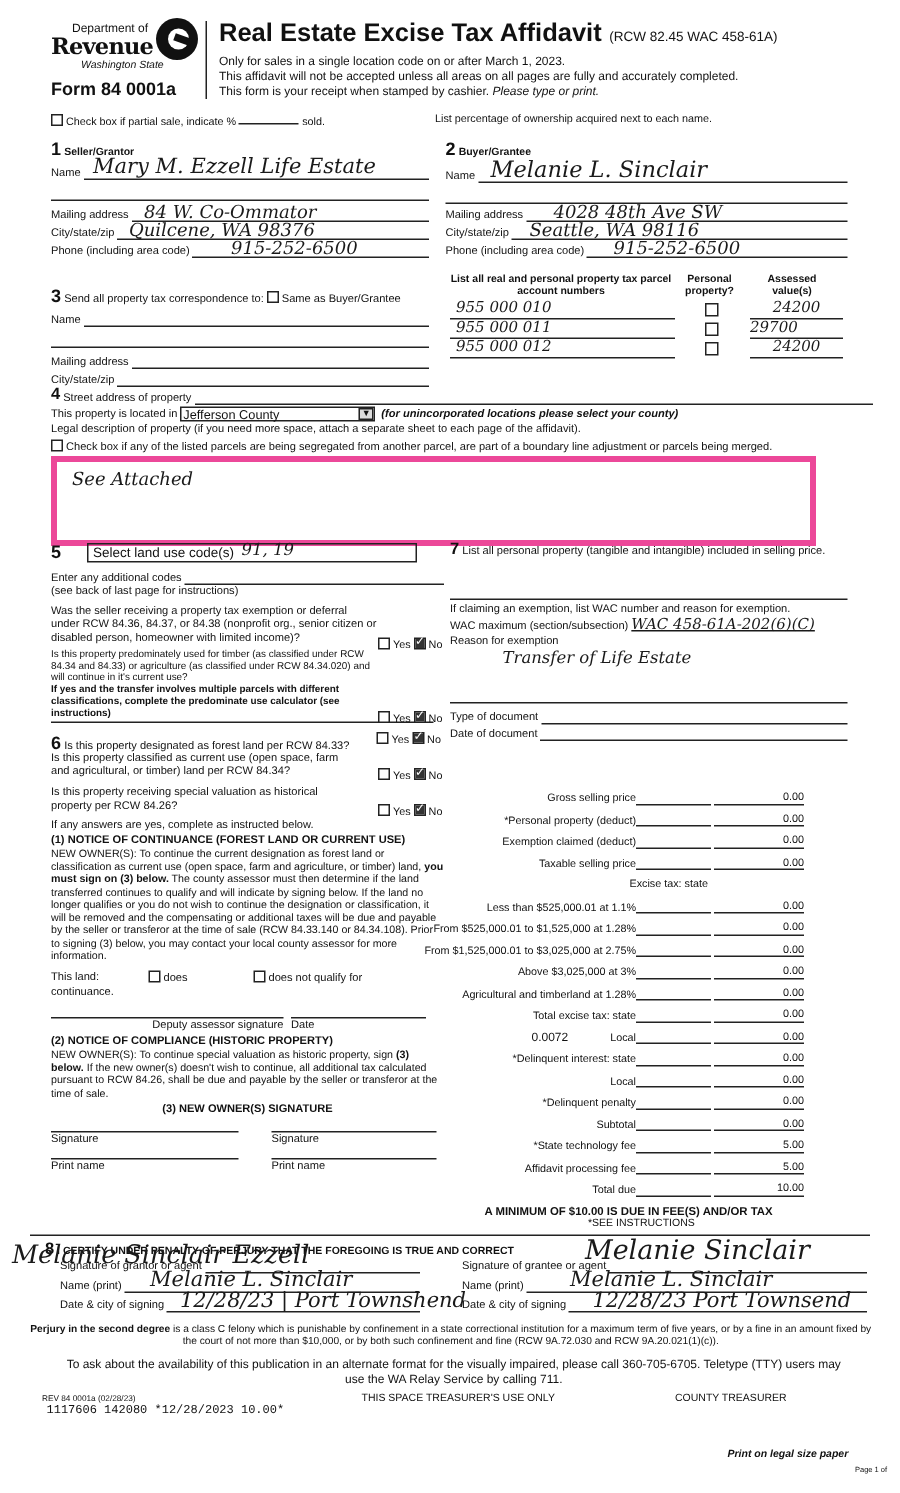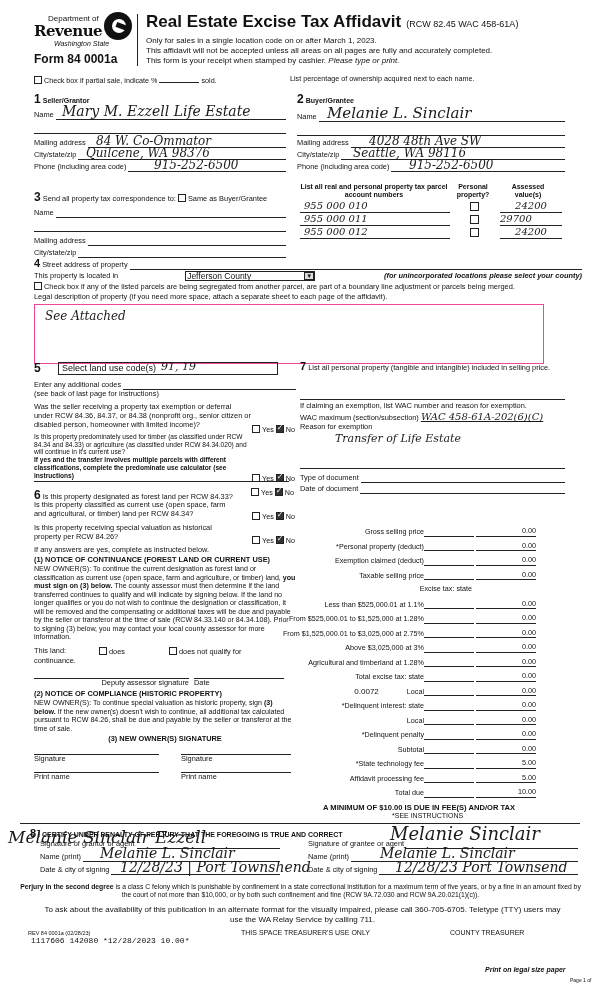--- a/index.html
+++ b/index.html
@@ -142,31 +142,31 @@
       </div>
     </div>
 </div>
 
 <div class="abs" style="left:34px;top:258px;width:548px;">
   <div class="row" style="height:12px;">
       <span class="num" style="font-size:11px;">4</span>
       <span style="margin-left:2px;">Street address of property</span>
       <span class="fill"></span>
     </div>
-  <div style="height:12px;display:flex;align-items:center;justify-content:space-between;">
+  <div style="height:12px;display:flex;align-items:center;">
     <span>This property is located in</span>
     <span style="display:inline-flex;align-items:center;justify-content:space-between;margin-left:2px;width:130px;height:10px;border:1px solid #222;font-size:8.5px;padding-left:1px;">
       <span>Jefferson County</span>
       <span style="width:10px;height:8px;border:1px solid #222;font-size:6px;line-height:6px;text-align:center;background:#ddd;">▼</span>
     </span>
     <i class="bold" style="margin-left:4px;">(for unincorporated locations please select your county)</i>
   </div>
+  <div style="height:11px;">Legal description of property (if you need more space, attach a separate sheet to each page of the affidavit).</div>
   <div style="height:11px;"><span class="cb"></span><span>Check box if any of the listed parcels are being segregated from another parcel, are part of a boundary line adjustment or parcels being merged.</span></div>
-  <div style="height:11px;">Legal description of property (if you need more space, attach a separate sheet to each page of the affidavit).</div>
-  <div style="width:510px;height:60px;border:1px solid #ec4899;padding:4px 10px;">
+  <div style="width:510px;height:60px;border:4px solid #ec4899;padding:4px 10px;">
     <span class="hw" style="font-size:12px;">See Attached</span>
   </div>
 </div>
 
 <div class="abs" style="left:34px;top:360px;width:262px;">
   <div style="display:flex;align-items:center;height:16px;">
     <span class="num" style="font-size:12px;width:24px;">5</span>
     <span style="width:220px;height:13px;border:1px solid #222;font-size:9px;padding-left:3px;display:flex;align-items:flex-end;">
       <span>Select land use code(s)</span>
       <span class="hw" style="margin-left:5px;font-size:11px;">91, 19</span>

